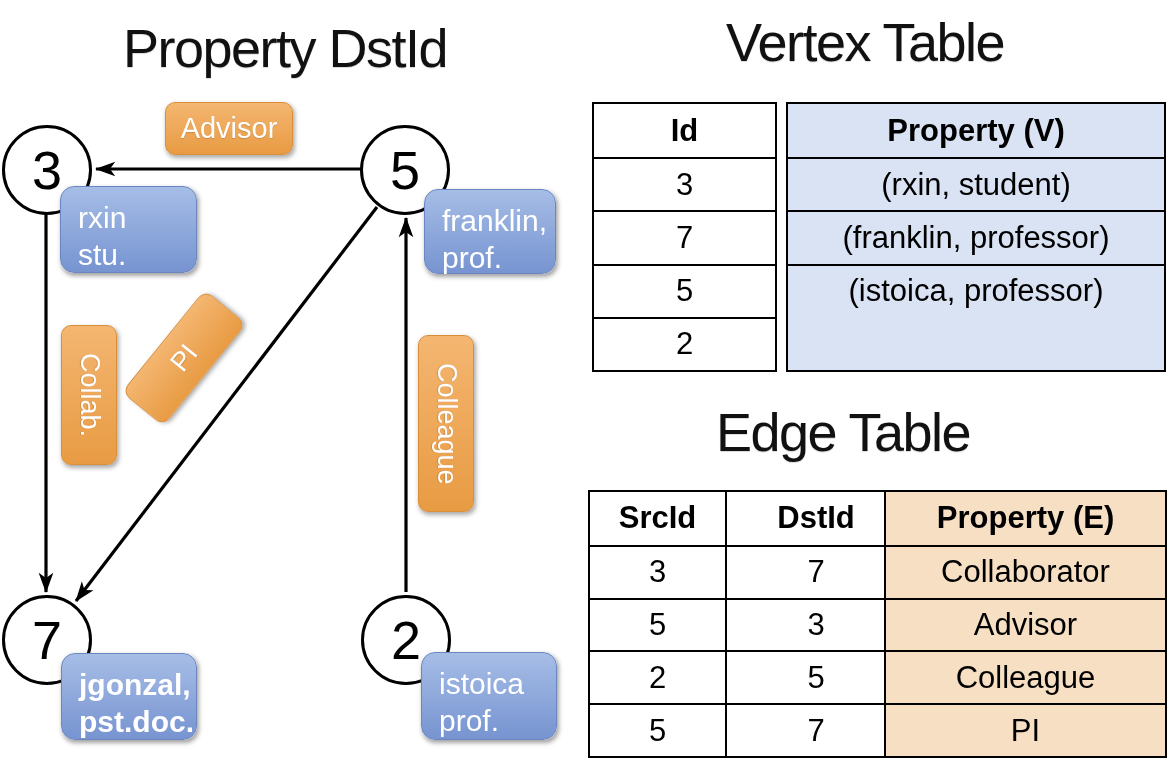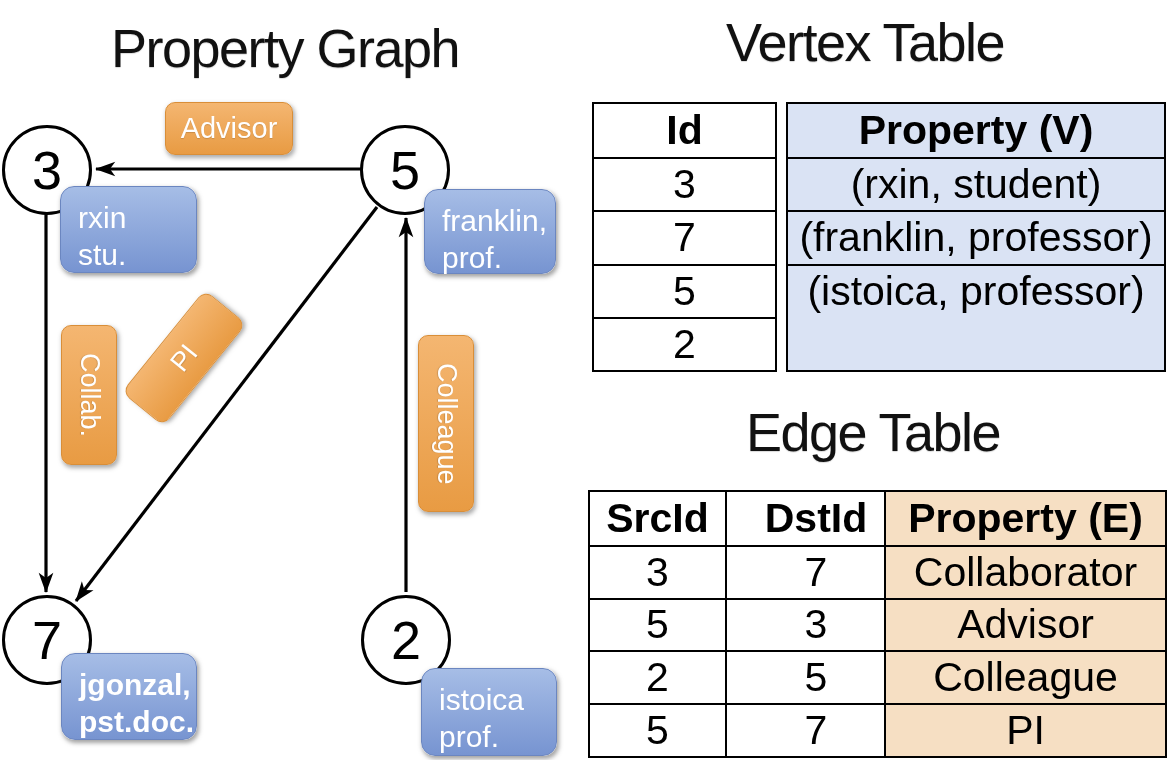--- a/index.html
+++ b/index.html
@@ -5,21 +5,21 @@
   html,body{margin:0;padding:0;background:#fff;}
   .canvas{position:relative;width:1170px;height:760px;background:#ffffff;overflow:hidden;
           font-family:"Liberation Sans",sans-serif;color:#000;}
 
   
   .big-title{position:absolute;font-size:54px;font-weight:300;letter-spacing:-1.5px;
              text-align:center;line-height:1.05;color:#111;
              text-shadow:0 1px 1px rgba(0,0,0,0.15);white-space:nowrap;}
   .pg-title{left:30px;top:20px;width:510px;}
   .vt-title{left:580px;top:14px;width:570px;}
-  .et-title{left:588px;top:404px;width:570px;text-align:center;}
+  .et-title{left:558px;top:404px;width:570px;text-align:center;}
 
   
   .edge-svg{position:absolute;left:0;top:0;z-index:1;}
   .gnode{position:absolute;width:90px;height:90px;border:3.5px solid #000;border-radius:50%;
          background:#fff;z-index:2;display:flex;align-items:center;justify-content:center;
          font-size:54px;font-weight:300;box-sizing:border-box;}
   .vpill{position:absolute;z-index:3;border-radius:14px;color:#fff;
          background:linear-gradient(180deg,var(--blue-light),var(--blue-dark));
          border:1.5px solid var(--blue-border);
          box-shadow:1.5px 2.5px 4px rgba(90,90,90,0.55);
@@ -33,43 +33,43 @@
   .vert{writing-mode:vertical-rl;font-size:27px;}
   .pill-advisor{left:165px;top:102px;width:128px;height:53px;}
   .pill-collab{left:61px;top:325px;width:56px;height:140px;}
   .pill-colleague{left:418px;top:335px;width:56px;height:177px;}
   .pill-pi{left:118px;top:331px;width:132px;height:54px;transform:rotate(-51deg);font-size:27px;}
   .n3{left:2px;top:125px;}  .n5{left:360px;top:125px;}
   .n7{left:2px;top:595px;}  .n2{left:361px;top:595px;}
   .card-rxin{left:60px;top:186px;width:137px;height:87px;}
   .card-franklin{left:424px;top:189px;width:132px;height:85px;}
   .card-jgonzal{left:61px;top:653px;width:136px;height:87px;font-weight:bold;}
-  .card-istoica{left:421px;top:652px;width:136px;height:88px;margin-top:16px;}
+  .card-istoica{left:421px;top:652px;width:136px;height:88px;}
 
   
   .tblock{position:absolute;border:2.5px solid #000;box-sizing:border-box;display:grid;}
-  .tcell{display:flex;align-items:center;justify-content:center;font-size:41px;
+  .tcell{display:flex;align-items:center;justify-content:center;font-size:31px;
          box-sizing:border-box;white-space:nowrap;}
   .tcell.hdr{font-weight:bold;}
   .rline{border-top:2px solid #000;}
   .cline{border-left:2px solid #000;}
   .vt-id{left:592px;top:102px;width:185px;height:270px;grid-template-rows:repeat(5,1fr);background:#fff;}
   .vt-prop{left:786px;top:102px;width:380px;height:270px;grid-template-rows:repeat(5,1fr);
            background:var(--vertex-cell);}
   .et-ids{left:588px;top:490px;width:319px;height:268px;
           grid-template-columns:135px 1fr;grid-template-rows:repeat(5,1fr);background:#fff;}
   .et-prop{left:884px;top:490px;width:283px;height:268px;grid-template-rows:repeat(5,1fr);
            background:var(--edge-cell);}
 </style>
 </head>
 <body>
 
 <div class="canvas">
 
-  <div class="big-title pg-title">Property Graph</div>
+  <div class="big-title pg-title">Property DstId</div>
   <div class="big-title vt-title">Vertex Table</div>
   <div class="big-title et-title">Edge Table</div>
 
   <svg class="edge-svg" width="580" height="760">
     <defs>
       <marker id="arrow" viewBox="0 0 12 9" refX="11" refY="4.5" markerWidth="22" markerHeight="16.5" markerUnits="userSpaceOnUse" orient="auto">
         <path d="M0.5,0.5 L11.5,4.5 L0.5,8.5 L3.4,4.5 Z" fill="#000"></path>
       </marker>
     </defs>
     <line x1="361" y1="169" x2="96" y2="169" stroke="#000" stroke-width="3.2" marker-end="url(#arrow)"></line>

